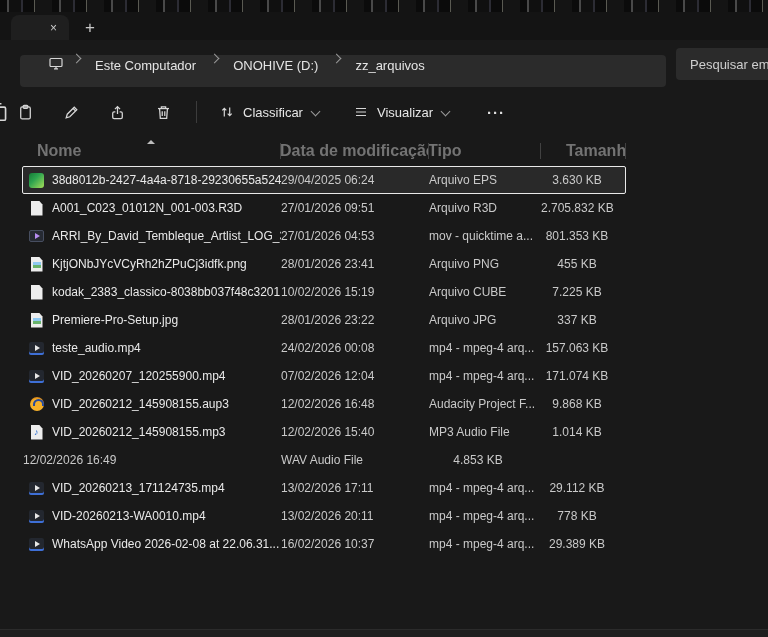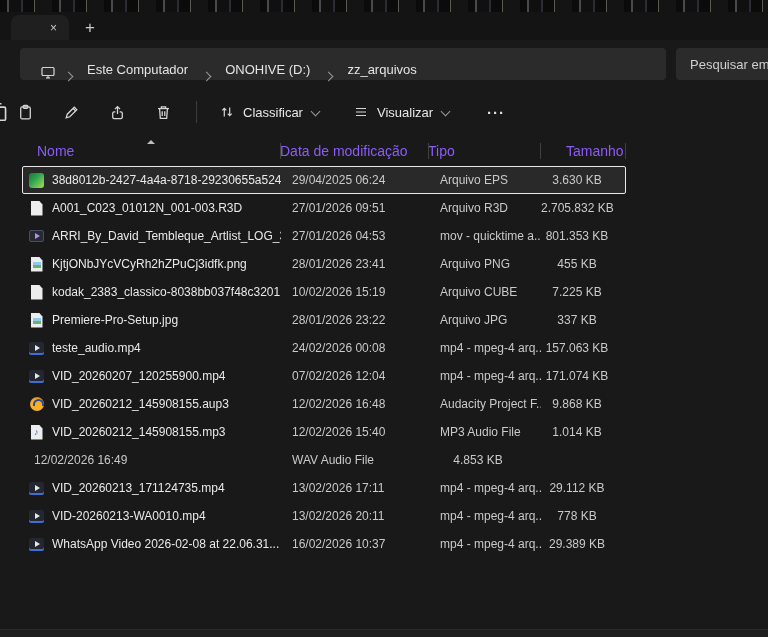--- a/index.html
+++ b/index.html
@@ -16,22 +16,22 @@
   }
   
   .tabbar{position:absolute;top:12px;left:0;right:0;height:28px;background:#141414;display:flex;align-items:flex-end;}
   .tab{width:58px;height:25px;margin-left:11px;background:#1f1f1f;border-radius:8px 8px 0 0;
        display:flex;align-items:center;justify-content:flex-end;padding-right:7px;box-sizing:border-box;}
   .tab-close{width:17px;height:17px;display:flex;align-items:center;justify-content:center;
              color:#c9c9c9;font-size:12px;border-radius:4px;cursor:default;}
   .newtab{margin-left:16px;height:25px;display:flex;align-items:center;color:#c9c9c9;font-size:17px;font-weight:400;}
   
   .addressrow{position:absolute;top:40px;left:0;right:0;height:48px;background:#191919;}
-  .crumb{position:absolute;left:20px;top:8px;width:646px;height:32px;background:#2b2b2b;border-radius:4px;
-         display:flex;align-items:flex-end;padding:0 6px 0 20px;box-sizing:border-box;font-size:13px;color:#e4e4e4;}
+  .crumb{position:absolute;left:20px;top:15px;width:646px;height:32px;background:#2b2b2b;border-radius:4px;
+         display:flex;align-items:flex-start;padding:0 6px 0 28px;box-sizing:border-box;font-size:13px;color:#e4e4e4;}
   .crumb .seg{padding:3px 6px;border-radius:3px;white-space:nowrap;}
   .chev{width:6px;height:6px;border-right:1.4px solid #9a9a9a;border-bottom:1.4px solid #9a9a9a;
         transform:rotate(-45deg);display:inline-block;margin:0 9px;flex:none;}
   .chev.down{transform:rotate(45deg);margin:0 0 2px 7px;}
   .search{position:absolute;left:676px;top:8px;width:150px;height:32px;background:#2b2b2b;border-radius:4px;
           display:flex;align-items:center;padding:0 12px;box-sizing:border-box;}
   .search input{background:transparent;border:none;outline:none;color:#cfcfcf;font-size:13px;width:100%;
                 font-family:inherit;}
   .search input::placeholder{color:#cfcfcf;opacity:1;}
   
@@ -39,34 +39,34 @@
   .tbtn{width:34px;height:34px;border-radius:4px;display:flex;align-items:center;justify-content:center;margin-right:12px;flex:none;}
   .partial-icon{position:absolute;left:-13px;top:50%;transform:translateY(-50%);width:22px;height:22px;}
   .vdiv{width:1px;height:22px;background:#3c3c3c;margin:0 12px 0 4px;flex:none;}
   .ddbtn{display:flex;align-items:center;height:34px;padding:0 10px;border-radius:4px;margin-right:14px;flex:none;}
   .ddbtn .lbl{font-size:13px;color:#e6e6e6;margin:0 2px 0 8px;white-space:nowrap;}
   .more{font-size:15px;font-weight:bold;color:#e0e0e0;letter-spacing:1px;margin-left:14px;}
   svg.ic{display:block;}
   
   .list{position:absolute;left:22px;top:138px;width:604px;}
   .header,.row{display:grid;grid-template-columns:258px 148px 112px 86px;align-items:center;}
-  .header{height:26px;font-size:14px;color:#8b5cf6;}
+  .header{height:26px;font-size:16px;color:#737373;font-weight:bold;}
   .h{position:relative;height:100%;display:flex;align-items:center;box-sizing:border-box;white-space:nowrap;overflow:hidden;}
   .h-name{padding-left:15px;}
   .h-size{padding-left:26px;}
   .h-date::before,.h-type::before,.h-size::before{content:'';position:absolute;left:0;top:5px;bottom:5px;width:1px;background:#414141;}
   .h-size::after{content:'';position:absolute;right:0;top:5px;bottom:5px;width:1px;background:#414141;}
   .sort-caret{position:absolute;top:2px;left:50%;margin-left:-4px;width:0;height:0;
               border-left:4px solid transparent;border-right:4px solid transparent;border-bottom:4px solid #bdbdbd;}
   .rows{margin-top:2px;}
   .row{height:28px;font-size:12px;color:#c9c9c9;border:1px solid transparent;border-radius:2px;box-sizing:border-box;}
   .row.selected{background:rgba(255,255,255,0.07);border-color:#e8e8e8;}
   .cell{white-space:nowrap;overflow:hidden;box-sizing:border-box;}
   .cname{display:flex;align-items:center;gap:7px;padding-left:5px;color:#e9e9e9;}
-  .cdate,.ctype{padding-left:11px;}
+  .cdate,.ctype{padding-left:0;}
   .csize{text-align:center;padding-right:14px;}
   
   .ficon{width:17px;height:16px;position:relative;flex:none;display:flex;align-items:center;justify-content:center;}
   .icon-eps::before{content:'';width:15px;height:15px;border-radius:3px;
        background:linear-gradient(135deg,#157a36 0%,#2ea44f 40%,#a6e05a 100%);}
   .icon-doc::before{content:'';width:12px;height:15px;background:#ededed;
        clip-path:polygon(0 0,70% 0,100% 26%,100% 100%,0 100%);}
   .icon-png::before,.icon-jpg::before,.icon-mp3::before,.icon-wav::before{content:'';width:12px;height:15px;background:#ededed;
        clip-path:polygon(0 0,70% 0,100% 26%,100% 100%,0 100%);}
   .icon-png::after,.icon-jpg::after{content:'';position:absolute;left:5px;top:6px;width:8px;height:6px;

